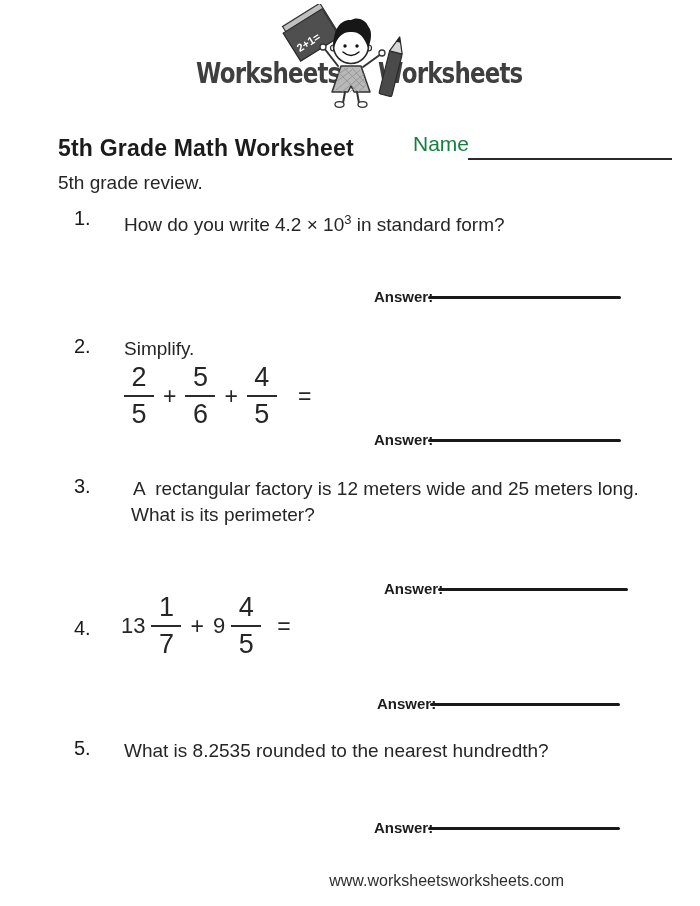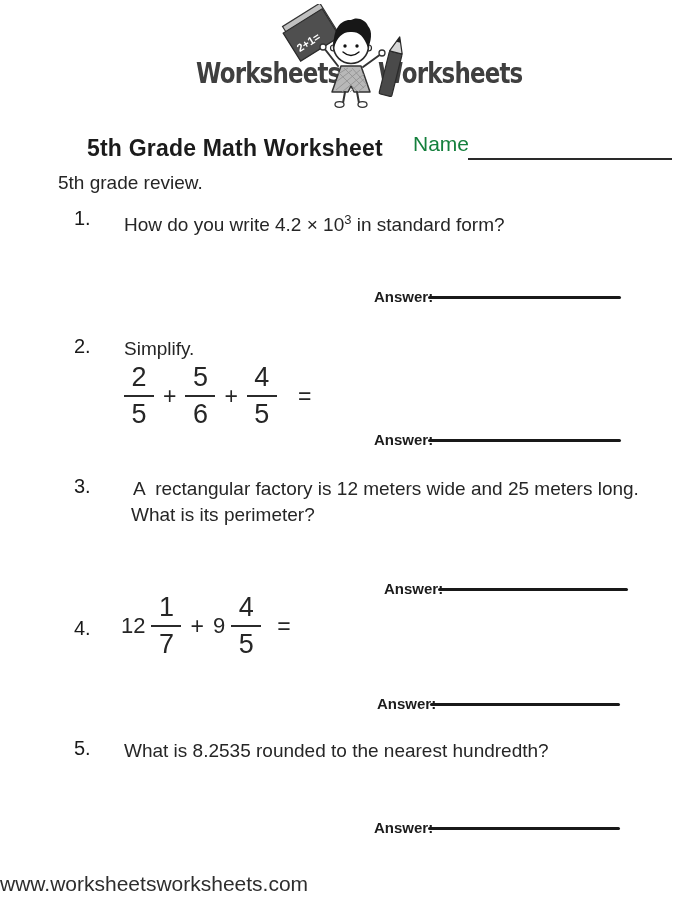--- a/index.html
+++ b/index.html
@@ -34,21 +34,21 @@
   .frac .fden{padding:4px 2px 2px;}
   .frac .fbar{align-self:stretch;height:0;border-top:2px solid #2b2b2b;}
   .op{font-size:23px;color:#262626;margin:0 9px;}
   .eq{font-size:23px;color:#262626;margin-left:21px;}
   .whole{font-size:22px;color:#262626;margin-right:6px;}
 
   
   .answer-label{font-size:15px;font-weight:bold;color:#1c1c1c;}
   .answer-line{height:3px;background:#191919;border-radius:2px;}
 
-  .footer{width:564px;text-align:left;font-size:21px;color:#2e2e2e;}
+  .footer{width:564px;text-align:right;font-size:16px;color:#2e2e2e;}
 </style>
 </head>
 <body>
 
 <div class="page">
 
   <div class="abs logo-text" style="left:196px;top:57px;">Worksheets</div>
   <div class="abs logo-text" style="left:378px;top:57px;">Worksheets</div>
 
   <svg class="abs" style="left:278px;top:4px;" width="144" height="104" viewBox="0 0 144 104">
@@ -92,21 +92,21 @@
       <line x1="60" y1="68" x2="80" y2="88"></line>
       <line x1="74" y1="64" x2="89" y2="81"></line>
     </g>
 
     <line x1="67" y1="88" x2="65" y2="99" stroke="#333" stroke-width="2" stroke-linecap="round"></line>
     <line x1="79" y1="88" x2="81" y2="99" stroke="#333" stroke-width="2" stroke-linecap="round"></line>
     <ellipse cx="61.5" cy="100.5" rx="4.5" ry="2.8" fill="#fff" stroke="#333" stroke-width="1.3"></ellipse>
     <ellipse cx="84.5" cy="100.5" rx="4.5" ry="2.8" fill="#fff" stroke="#333" stroke-width="1.3"></ellipse>
   </svg>
 
-  <div class="abs title" style="left:58px;top:135px;margin-left:29px;">5th Grade Math Worksheet</div>
+  <div class="abs title" style="left:58px;top:135px;">5th Grade Math Worksheet</div>
   <div class="abs name-label" style="left:413px;top:132px;">Name</div>
   <div class="abs name-line" style="left:468px;top:158px;width:204px;"></div>
 
   <div class="abs subtitle" style="left:58px;top:172px;">5th grade review.</div>
 
   <div class="abs q-number" style="left:74px;top:207px;">1.</div>
   <div class="abs q-text" style="left:124px;top:212px;"><span>How do you write 4.2 × 10</span><sup>3</sup><span class="prewrap"> in standard form?</span></div>
 
   <div class="abs answer-label" style="left:374px;top:288px;">Answer:</div>
   <div class="abs answer-line" style="left:428px;top:296px;width:193px;"></div>
@@ -140,21 +140,21 @@
 
   <div class="abs q-number" style="left:74px;top:475px;">3.</div>
   <div class="abs q-text prewrap" style="left:133px;top:476px;">A  rectangular factory is 12 meters wide and 25 meters long.</div>
   <div class="abs q-text" style="left:131px;top:502px;">What is its perimeter?</div>
 
   <div class="abs answer-label" style="left:384px;top:580px;">Answer:</div>
   <div class="abs answer-line" style="left:438px;top:588px;width:190px;"></div>
 
   <div class="abs q-number" style="left:74px;top:617px;">4.</div>
   <div class="abs expr" style="left:121px;top:592px;height:68px;">
-    <span class="whole">12</span>
+    <span class="whole">13</span>
     <span class="frac">
       <span class="fnum">1</span>
       <span class="fbar"></span>
       <span class="fden">7</span>
     </span>
     <span class="op">+</span>
     <span class="whole">9</span>
     <span class="frac">
       <span class="fnum">4</span>
       <span class="fbar"></span>

